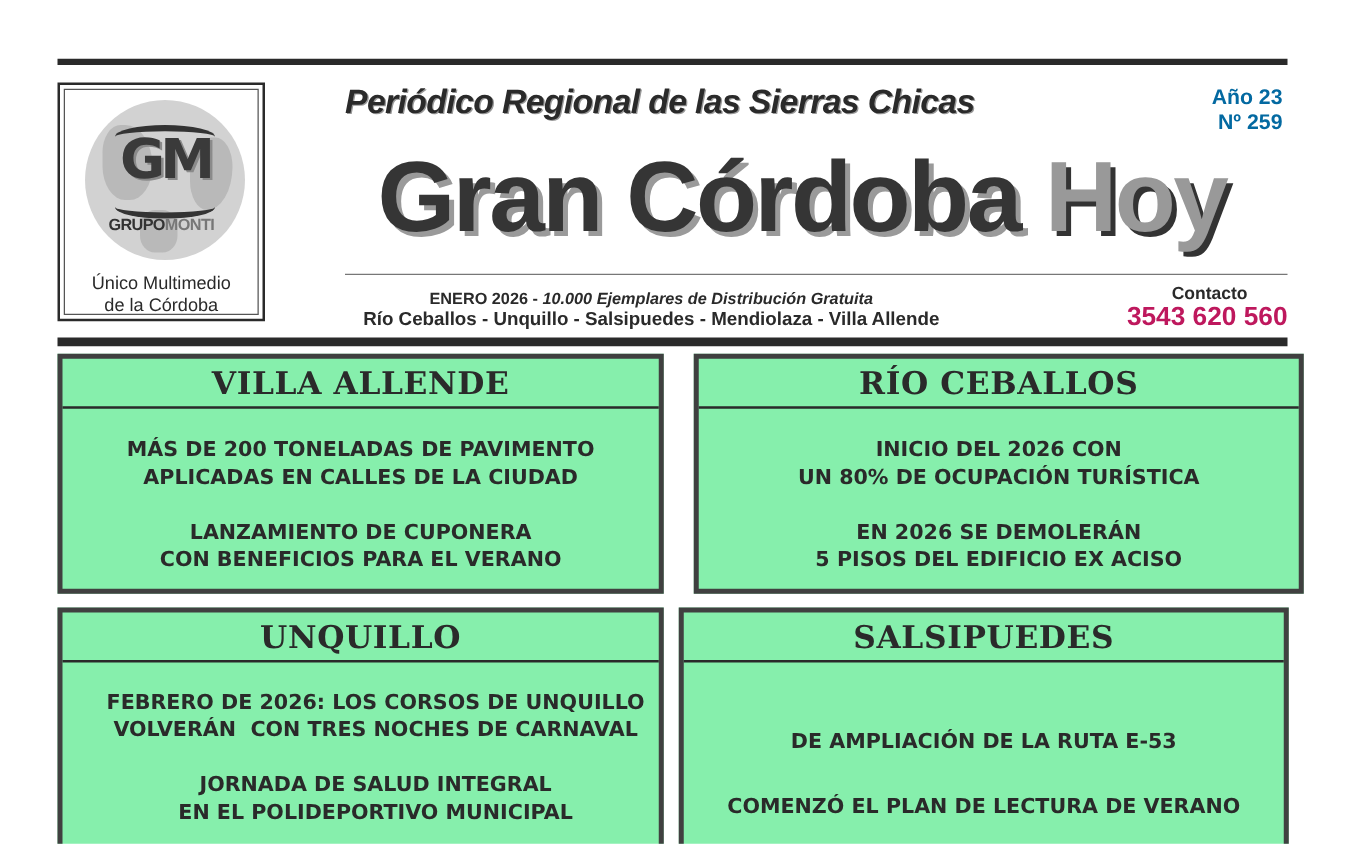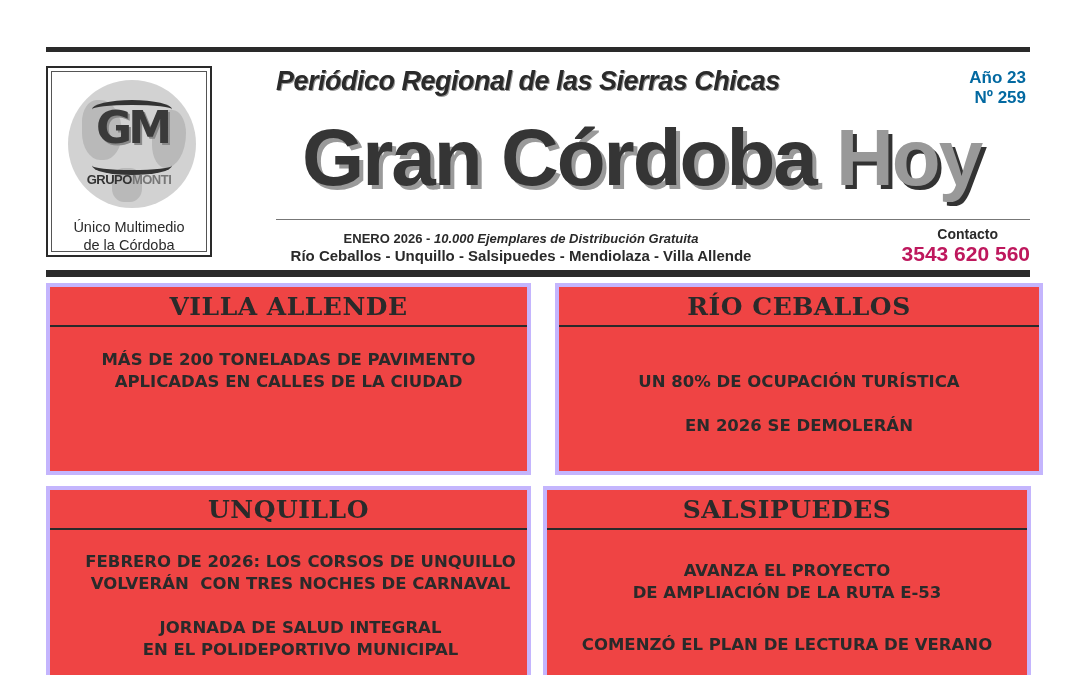--- a/index.html
+++ b/index.html
@@ -22,21 +22,21 @@
   .masthead { position:absolute; left:278px; top:108px; font-family:Liberation Sans, sans-serif; font-weight:bold; font-size:80px; letter-spacing:-2px; line-height:100px; white-space:nowrap;margin-left:24px; }
   .masthead .dark { color:#353535; text-shadow:4px 4px 0 #9a9a9a; }
   .masthead .light { color:#999999; text-shadow:4px 4px 0 #333; }
   .rule-thin { position:absolute; left:276px; top:219px; width:754px; height:1px; background:#777; }
   .info1 { position:absolute; left:276px; top:231px; width:490px; text-align:center; font-size:13px; font-weight:bold; color:#2a2a2a; }
   .info1 i { font-style:italic; }
   .info2 { position:absolute; left:276px; top:247px; width:490px; text-align:center; font-size:15px; font-weight:bold; color:#2a2a2a; white-space:nowrap; }
   .contact-lbl { position:absolute; right:82px; top:226px; font-size:14px; font-weight:bold; color:#2a2a2a;text-align:right; }
   .contact-num { position:absolute; right:50px; top:242px; font-size:21px; font-weight:bold; color:#be185d; }
   .rule-mid { position:absolute; left:46px; top:270px; width:984px; height:7px; background:#2a2a2a; }
-  .section { position:absolute; border:4px solid #c4b5fd; box-sizing:border-box; background:#ef4444; }
+  .section { position:absolute; border:4px solid #404040; box-sizing:border-box; background:#86efac; }
   .sec-head { height:38px; border-bottom:2px solid #2a2a2a; text-align:center; font-family:"DejaVu Serif", serif; font-weight:bold; font-size:25px; line-height:40px; color:#2a2a2a; letter-spacing:0.5px; }
   .sec-body { text-align:center; font-family:"DejaVu Sans", sans-serif; font-weight:bold; font-size:16.5px; color:#2a2a2a; }
   .headline { line-height:22px; margin:0; }
   .s1 { left:46px; top:283px; width:485px; height:192px; }
   .s2 { left:543px; top:283px; width:488px; height:192px;margin-left:12px; }
   .s3 { left:46px; top:486px; width:485px; height:200px; }
   .s4 { left:543px; top:486px; width:488px; height:200px; }
   .s1 .sec-body, .s2 .sec-body { padding-top:22px; }
   .s3 .sec-body { padding-top:21px;padding-left:24px; }
   .s4 .sec-body { padding-top:30px; }
@@ -89,41 +89,42 @@
 <div class="contact-lbl">Contacto</div>
 <div class="contact-num">3543 620 560</div>
 
 <div class="rule-mid"></div>
 
 <div class="section s1">
   <div class="sec-head">VILLA ALLENDE</div>
   <div class="sec-body">
     <p class="headline"><span>MÁS DE 200 TONELADAS DE PAVIMENTO</span><br><span>APLICADAS EN CALLES DE LA CIUDAD</span></p>
     <div class="gap"></div>
+    <p class="headline"><span>LANZAMIENTO DE CUPONERA</span><br><span>CON BENEFICIOS PARA EL VERANO</span></p>
   </div>
 </div>
 
 <div class="section s2">
   <div class="sec-head">RÍO CEBALLOS</div>
   <div class="sec-body">
-    <p class="headline"><br><span>UN 80% DE OCUPACIÓN TURÍSTICA</span></p>
+    <p class="headline"><span>INICIO DEL 2026 CON</span><br><span>UN 80% DE OCUPACIÓN TURÍSTICA</span></p>
     <div class="gap"></div>
-    <p class="headline"><span>EN 2026 SE DEMOLERÁN</span><br></p>
+    <p class="headline"><span>EN 2026 SE DEMOLERÁN</span><br><span>5 PISOS DEL EDIFICIO EX ACISO</span></p>
   </div>
 </div>
 
 <div class="section s3">
   <div class="sec-head">UNQUILLO</div>
   <div class="sec-body">
     <p class="headline"><span>FEBRERO DE 2026: LOS CORSOS DE UNQUILLO</span><br><span style="white-space:pre">VOLVERÁN  CON TRES NOCHES DE CARNAVAL</span></p>
     <div class="gap"></div>
     <p class="headline"><span>JORNADA DE SALUD INTEGRAL</span><br><span>EN EL POLIDEPORTIVO MUNICIPAL</span></p>
   </div>
 </div>
 
 <div class="section s4">
   <div class="sec-head">SALSIPUEDES</div>
   <div class="sec-body">
-    <p class="headline"><span>AVANZA EL PROYECTO</span><br><span>DE AMPLIACIÓN DE LA RUTA E-53</span></p>
+    <p class="headline"><br><span>DE AMPLIACIÓN DE LA RUTA E-53</span></p>
     <div class="gap2"></div>
     <p class="headline"><span>COMENZÓ EL PLAN DE LECTURA DE VERANO</span></p>
   </div>
 </div>
 
 </body></html>

